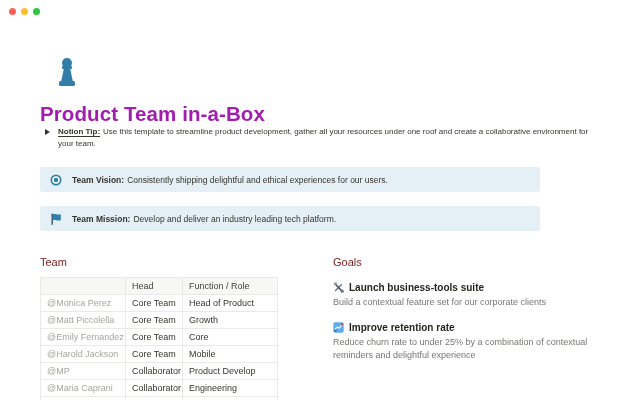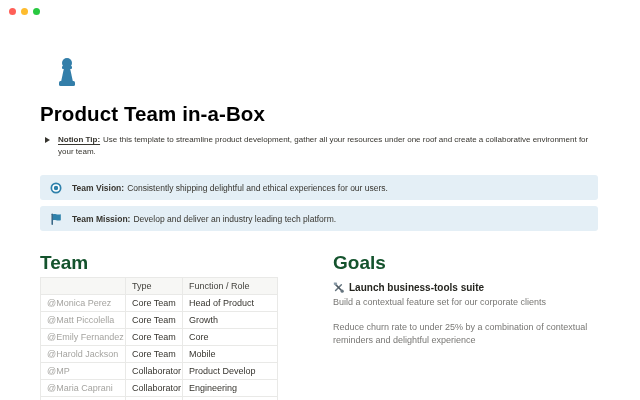--- a/index.html
+++ b/index.html
@@ -8,36 +8,36 @@
 
   
   .traffic-lights { position:absolute; top:8px; left:9px; display:flex; gap:5px; }
   .traffic-light { width:7px; height:7px; border-radius:50%; }
 
   .content { padding-left:40px; width:620px; }
 
   .page-icon-wrap { margin:57px 0 0 15px; width:24px; height:31px; }
   .page-icon-wrap svg { display:block; }
 
-  h1.page-title { margin-top:15px; font-size:20.5px; line-height:22px; font-weight:700; color:#000000; letter-spacing:0.1px; }
+  h1.page-title { margin-top:15px; font-size:20.5px; line-height:22px; font-weight:700; color:#a21caf; letter-spacing:0.1px; }
 
-  .tip-row { margin-top:9px; display:flex; align-items:flex-start; font-size:8px; line-height:12px; width:565px; }
+  .tip-row { margin-top:1px; display:flex; align-items:flex-start; font-size:8px; line-height:12px; width:565px; }
   .toggle-triangle { width:0; height:0; border-left:5px solid #37352f; border-top:3.5px solid transparent; border-bottom:3.5px solid transparent; margin:2.5px 8px 0 5px; flex:none; }
   .tip-label { font-weight:700; text-decoration:underline; text-underline-offset:1.5px; margin-right:3px; }
 
-  .callout { margin-top:17px; width:558px; background:#e4eff6; border-radius:3px; padding:6.5px 10px; display:flex; align-items:center; font-size:8.5px; line-height:12px; }
-  .callout + .callout { margin-top:6px; }
+  .callout { margin-top:17px; width:500px; background:#e4eff6; border-radius:3px; padding:6.5px 10px; display:flex; align-items:center; font-size:8.5px; line-height:12px; }
+  .callout + .callout { margin-top:14px; }
   .callout-icon { flex:none; width:12px; height:12px; margin-right:10px; }
   .callout-label { font-weight:700; margin-right:3px; white-space:nowrap; }
 
   .columns { display:flex; margin-top:24px; }
   .col-left { width:253px; flex:none; margin-right:40px; }
   .col-right { flex:1; }
 
-  h2.section-heading { font-size:19px; line-height:15px; font-weight:700; color:#14532d; }
+  h2.section-heading { font-size:11px; line-height:15px; font-weight:400; color:#7f1d1d; }
 
   table.team-table { margin-top:7px; border-collapse:collapse; table-layout:fixed; width:237px; font-size:9px; }
   table.team-table th, table.team-table td { border:1px solid #e9e9e7; padding:3px 6px; height:16px; text-align:left; font-weight:400; overflow:hidden; white-space:nowrap; }
   table.team-table th { background:#f7f7f5; color:#44433e; }
   td.cell-name { color:#a5a4a0;margin-top:48px; }
   col.c1 { width:85px; } col.c2 { width:57px; } col.c3 { width:95px; }
 
   .goal { margin-top:11px; }
   .goal-title-row { display:flex; align-items:center; gap:5px; }
   .goal-icon { flex:none; width:11px; height:11px; }
@@ -104,21 +104,21 @@
       <h2 class="section-heading">Team</h2>
       <table class="team-table">
         <colgroup>
             <col class="c1">
             <col class="c2">
             <col class="c3">
           </colgroup>
         <thead>
             <tr id="team-table-head">
               <th></th>
-              <th>Type</th>
+              <th>Head</th>
               <th>Function / Role</th>
             </tr>
           </thead>
         <tbody id="team-table-body">
             <tr>
               <td class="cell-name">@Monica Perez</td>
               <td>Core Team</td>
               <td>Head of Product</td>
             </tr>
             <tr>
@@ -166,19 +166,30 @@
                   <rect x="4.8" y="0.8" width="1.5" height="9.6" rx="0.7" transform="rotate(-45 5.5 5.5)" fill="#4a555e"></rect>
                   <path d="M0.8 0.6 L3.6 0.6 L4.4 2.2 L2.8 3.8 L0.8 2.4 Z" fill="#8899a6"></path>
                   <circle cx="9.2" cy="9.2" r="1.6" fill="#66757f"></circle>
                 </svg>
               </span>
               <span class="goal-title">Launch business-tools suite</span>
             </div>
             <div class="goal-desc">Build a contextual feature set for our corporate clients</div>
           </div>
           <div class="goal">
+            <div class="goal-title-row">
+              <span class="goal-icon">
+                <svg width="11" height="11" viewBox="0 0 11 11">
+                  <rect x="0.3" y="0.3" width="10.4" height="10.4" rx="1.6" fill="#5dadec"></rect>
+                  <path d="M1.5 9.5 L1.5 7.5 L3.5 7.5 L3.5 9.5 Z" fill="#2a6797"></path>
+                  <path d="M1.8 7.2 L4.5 5 L6 6.2 L9 3.2" stroke="#ffffff" stroke-width="1.1" fill="none"></path>
+                  <path d="M7.6 2.2 L10.2 1 L9.6 3.9 Z" fill="#dd2e44"></path>
+                </svg>
+              </span>
+              <span class="goal-title">Improve retention rate</span>
+            </div>
             <div class="goal-desc">Reduce churn rate to under 25% by a combination of contextual reminders and delightful experience</div>
           </div>
         </div>
     </div>
 
   </div>
 </div>
 
 </body></html>

